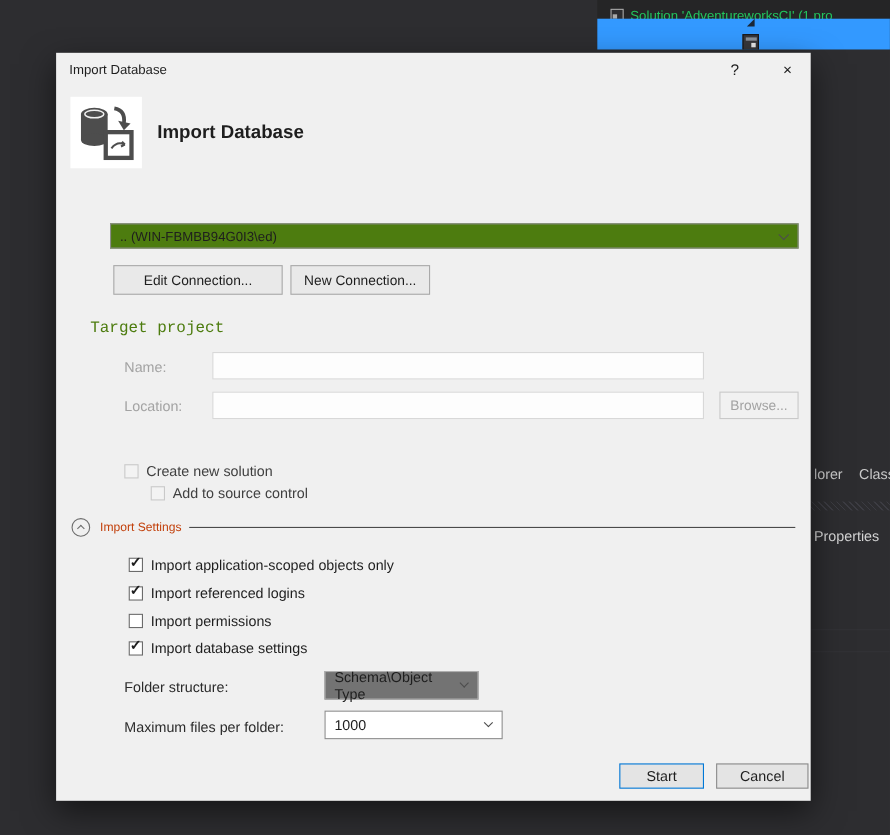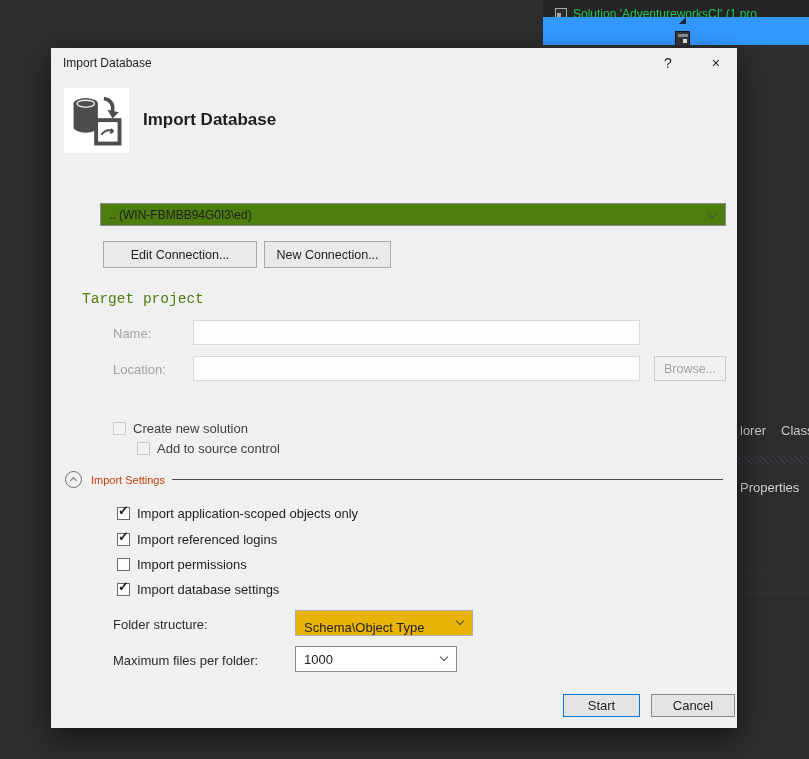--- a/index.html
+++ b/index.html
@@ -74,21 +74,21 @@
   .cb-label { font-size:13px; color:#1e1e1e; }
 
   .is-header { position:absolute; left:14px; top:423px; width:658px; display:flex; align-items:center; }
   .expander-circle { width:17px; height:17px; border:1px solid #6e6e6e; border-radius:50%; position:relative; flex:none; margin-right:9px; }
   .expander-circle .chev-up { width:5px; height:5px; border-right:1.4px solid #6e6e6e; border-bottom:1.4px solid #6e6e6e;
           transform:rotate(-135deg); position:absolute; left:5px; top:6px; }
   .is-title { font-size:11px; color:#c2410c; margin-right:7px; white-space:nowrap; }
   .is-line { flex:1; border-top:1px solid #4a4a4a; }
 
   .dd-label { position:absolute; font-size:13px; color:#2b2b2b; }
-  .dd-gray { left:244px; top:562px; width:178px; height:26px; background:#eab308; border:1px solid #aeaeae; font-size:13px; color:#1e1e1e;align-items:flex-end; }
+  .dd-gray { left:244px; top:562px; width:140px; height:26px; background:#737373; border:1px solid #aeaeae; font-size:13px; color:#1e1e1e; }
   .dd-white { left:244px; top:598px; width:162px; height:26px; background:#ffffff; border:1px solid #8c8c8c; font-size:13px; color:#1e1e1e; }
 
   .btn-start  { left:512px; top:646px; width:77px; height:23px; background:#e4e4e4; border:1px solid #0078d7; font-size:13px; }
   .btn-cancel { left:600px; top:646px; width:84px; height:23px; background:#e4e4e4; border:1px solid #8a8a8a; font-size:13px; }
 </style>
 </head>
 <body>
 
 <div class="screen">
 

